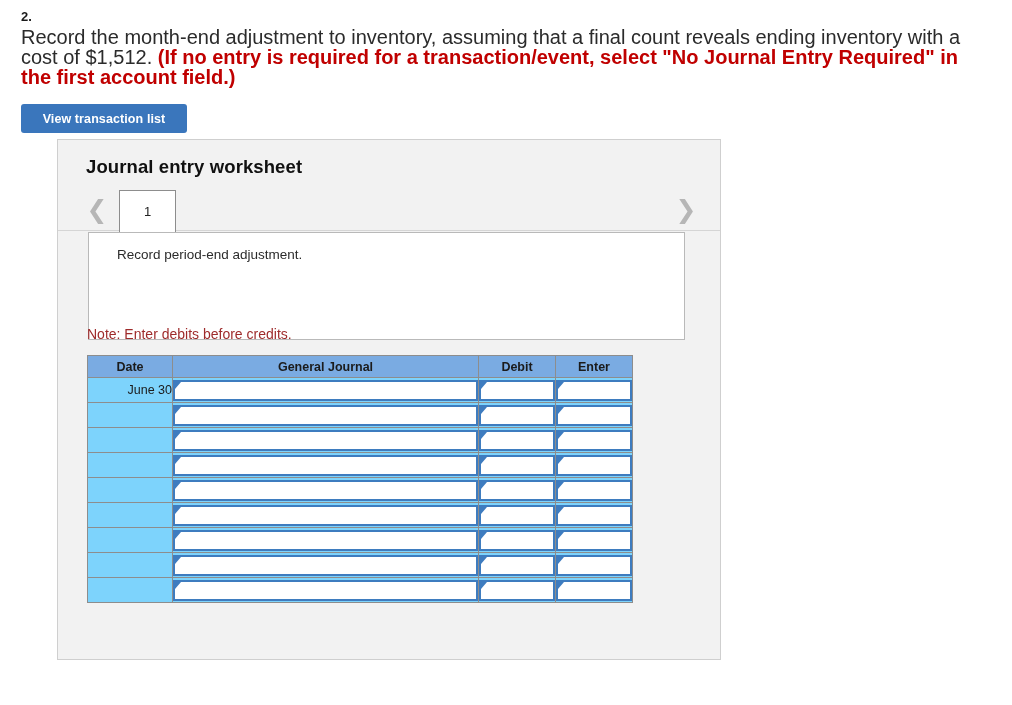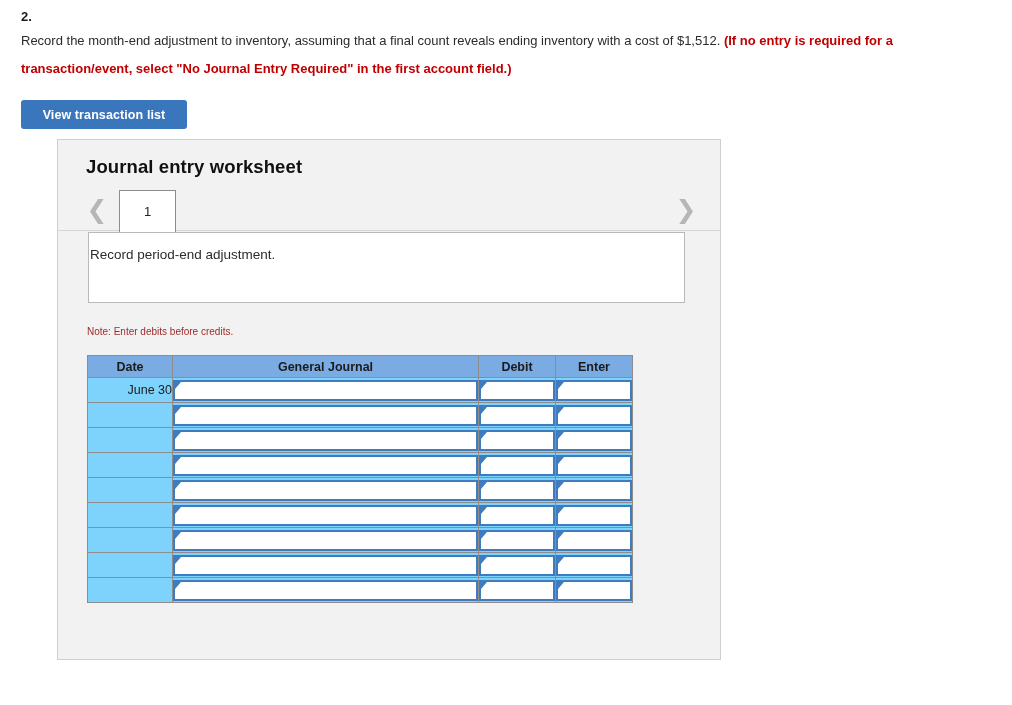--- a/index.html
+++ b/index.html
@@ -22,22 +22,22 @@
     padding: 8px 20px 0 21px;
   }
   .q-num {
     font-size: 13px;
     font-weight: bold;
     color: #1a1a1a;
     line-height: 17px;
     margin-bottom: 2px;
   }
   .q-text {
-    font-size: 13px;
-    line-height: 28px;
+    font-size: 20px;
+    line-height: 20px;
     color: #2b2b2b;
     max-width: 950px;
   }
   .q-text .hint {
     color: #c00000;
     font-weight: bold;
   }
 
   
   .vtl-wrap { padding: 17px 0 0 21px; }
@@ -123,33 +123,33 @@
     height: 1px;
     background: #d5d5d5;
   }
 
   
   .descr {
     position: absolute;
     left: 30px;
     top: 92px;
     width: 597px;
-    height: 71px;
+    height: 108px;
     background: #ffffff;
     border: 1px solid #b9b9b9;
     font-size: 13.5px;
     color: #2b2b2b;
-    padding: 14px 0 0 1px;
+    padding: 14px 0 0 28px;
   }
 
   .note {
     position: absolute;
     left: 29px;
     top: 186px;
-    font-size: 10px;
+    font-size: 14px;
     color: #9e2b2b;
   }
 
   
   .jtable {
     position: absolute;
     left: 29px;
     top: 215px;
     border-collapse: collapse;
     table-layout: fixed;

